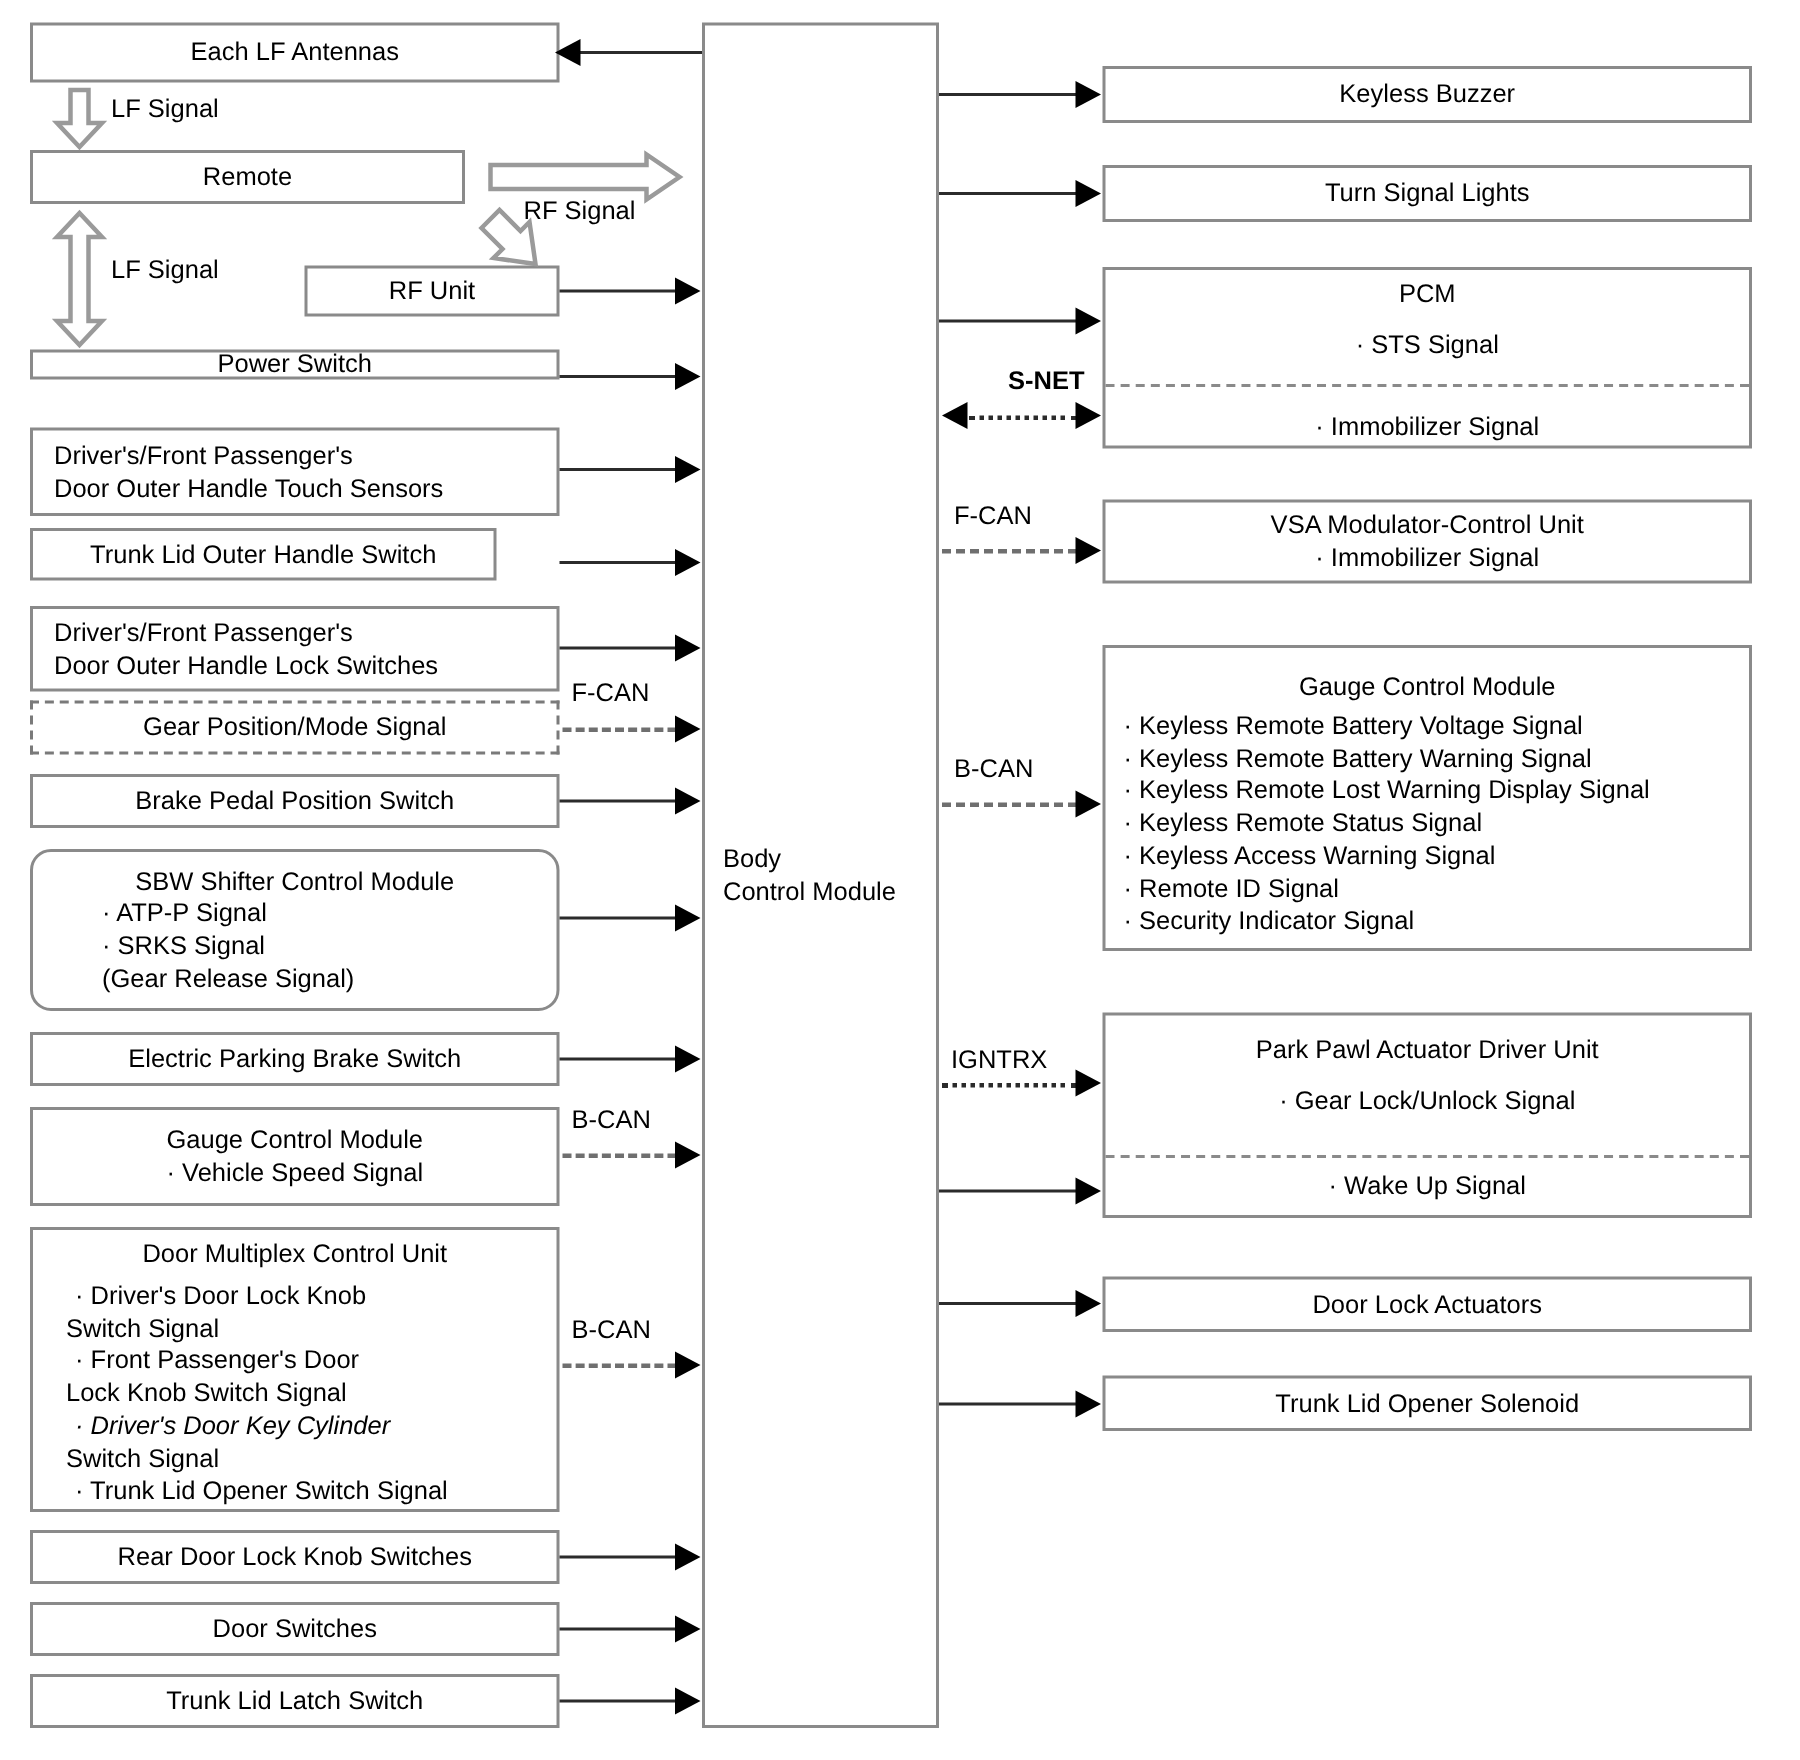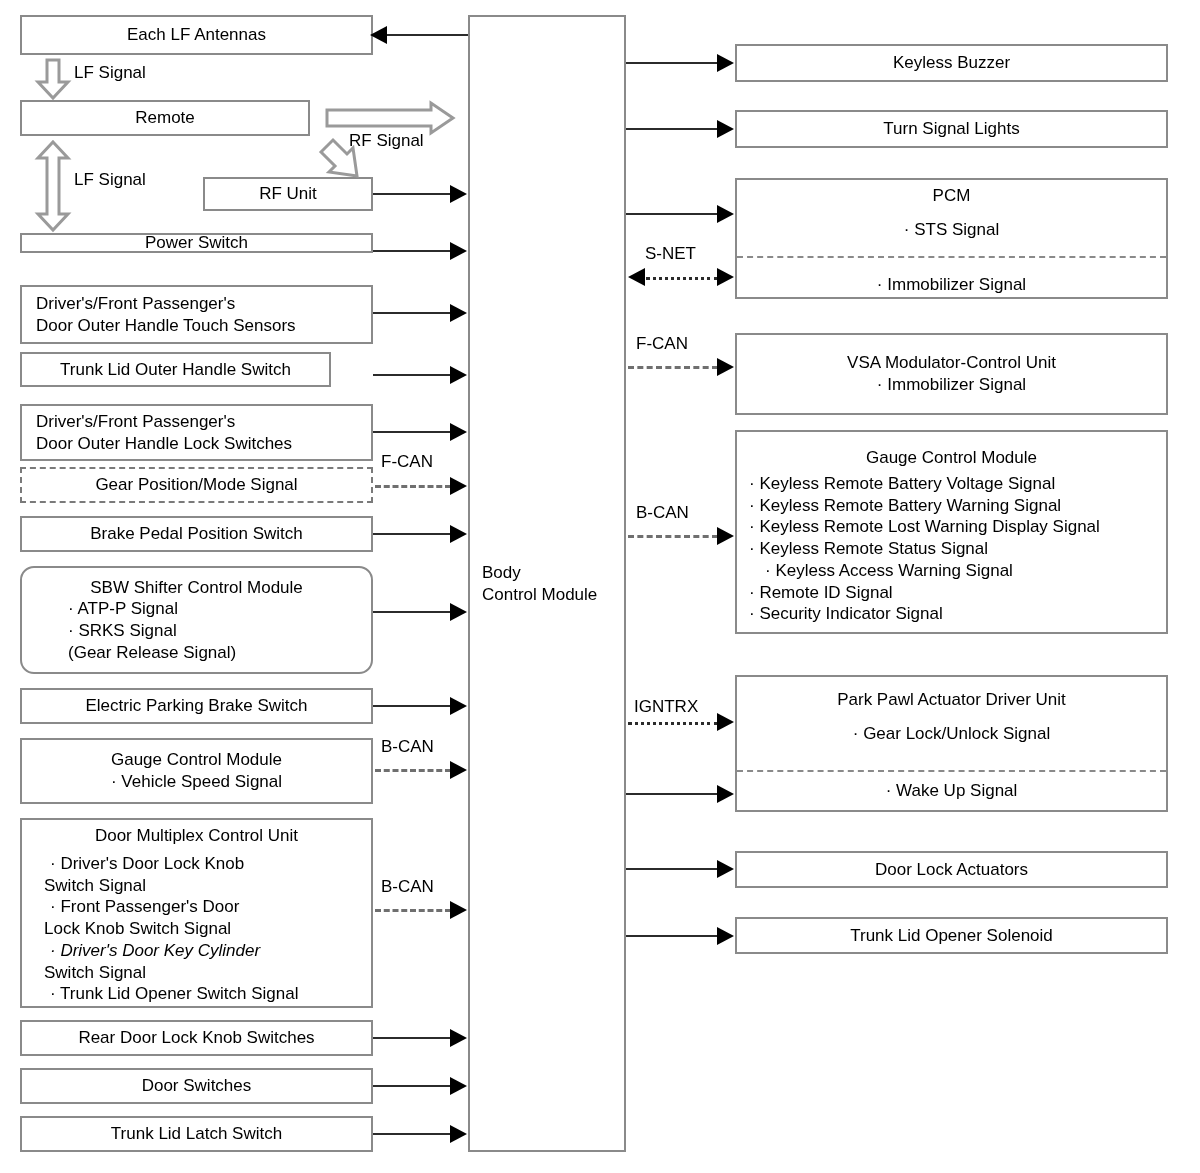--- a/index.html
+++ b/index.html
@@ -150,32 +150,32 @@
     <div class="title">Turn Signal Lights</div>
   </div>
 
   <div class="box" style="left:735px;top:178px;width:433px;height:121px;">
     <div class="title" style="margin-top:4px;">PCM</div>
     <div class="sub" style="margin-top:12px;">· STS Signal</div>
     <div class="sub" style="margin-top:34px;">· Immobilizer Signal</div>
   </div>
   <div class="divider" style="left:737px;top:256px;width:429px;"></div>
 
-  <div class="box" style="left:735px;top:333px;width:433px;height:82px;">
+  <div class="box" style="left:735px;top:333px;width:433px;height:56px;">
     <div class="title">VSA Modulator-Control Unit</div>
     <div class="sub">· Immobilizer Signal</div>
   </div>
 
   <div class="box" style="left:735px;top:430px;width:433px;height:204px;padding-top:8px;">
     <div class="title" style="margin-bottom:4px;">Gauge Control Module</div>
     <div class="item" style="padding-left:12px;">· Keyless Remote Battery Voltage Signal</div>
     <div class="item" style="padding-left:12px;">· Keyless Remote Battery Warning Signal</div>
     <div class="item" style="padding-left:12px;">· Keyless Remote Lost Warning Display Signal</div>
     <div class="item" style="padding-left:12px;">· Keyless Remote Status Signal</div>
-    <div class="item" style="padding-left:28px;">· Keyless Access Warning Signal</div>
+    <div class="item" style="padding-left:12px;">· Keyless Access Warning Signal</div>
     <div class="item" style="padding-left:12px;">· Remote ID Signal</div>
     <div class="item" style="padding-left:12px;">· Security Indicator Signal</div>
   </div>
 
   <div class="box" style="left:735px;top:675px;width:433px;height:137px;">
     <div class="title" style="margin-top:4px;">Park Pawl Actuator Driver Unit</div>
     <div class="sub" style="margin-top:12px;">· Gear Lock/Unlock Signal</div>
     <div class="sub" style="margin-top:36px;">· Wake Up Signal</div>
   </div>
   <div class="divider" style="left:737px;top:770px;width:429px;"></div>
@@ -241,21 +241,21 @@
 
   <div class="ln" style="left:626px;top:128px;width:92px;"></div>
   <div class="ahead right" style="left:717px;top:120px;"></div>
 
   <div class="ln" style="left:626px;top:213px;width:92px;"></div>
   <div class="ahead right" style="left:717px;top:205px;"></div>
 
   <div class="dot" style="left:646px;top:277px;width:72px;"></div>
   <div class="ahead right" style="left:717px;top:268px;"></div>
   <div class="ahead left" style="left:628px;top:268px;"></div>
-  <div class="caplbl" style="left:645px;top:244px;">S-NET</div>
+  <div class="caplbl" style="left:672px;top:244px;font-weight:bold;">S-NET</div>
 
   <div class="dash" style="left:628px;top:366px;width:90px;"></div>
   <div class="ahead right" style="left:717px;top:358px;"></div>
   <div class="caplbl" style="left:636px;top:334px;">F-CAN</div>
 
   <div class="dash" style="left:628px;top:535px;width:90px;"></div>
   <div class="ahead right" style="left:717px;top:527px;"></div>
   <div class="caplbl" style="left:636px;top:503px;">B-CAN</div>
 
   <div class="dot" style="left:628px;top:722px;width:90px;"></div>

